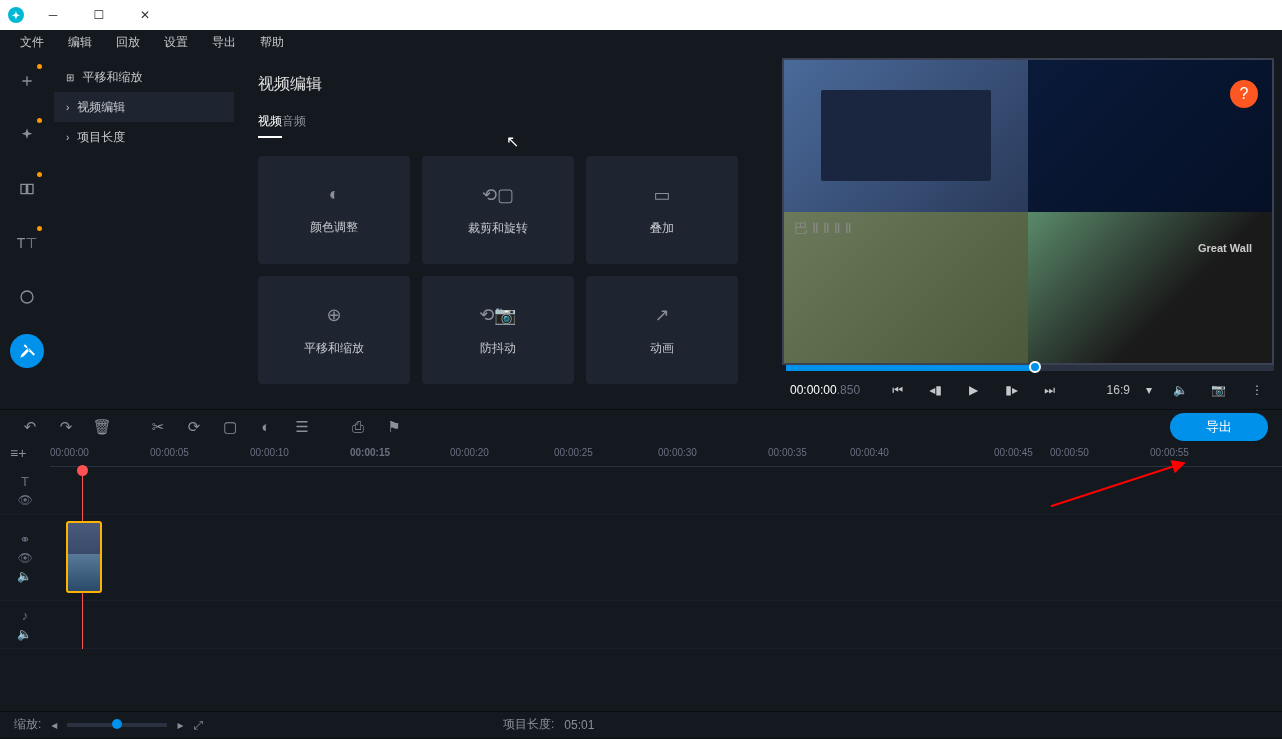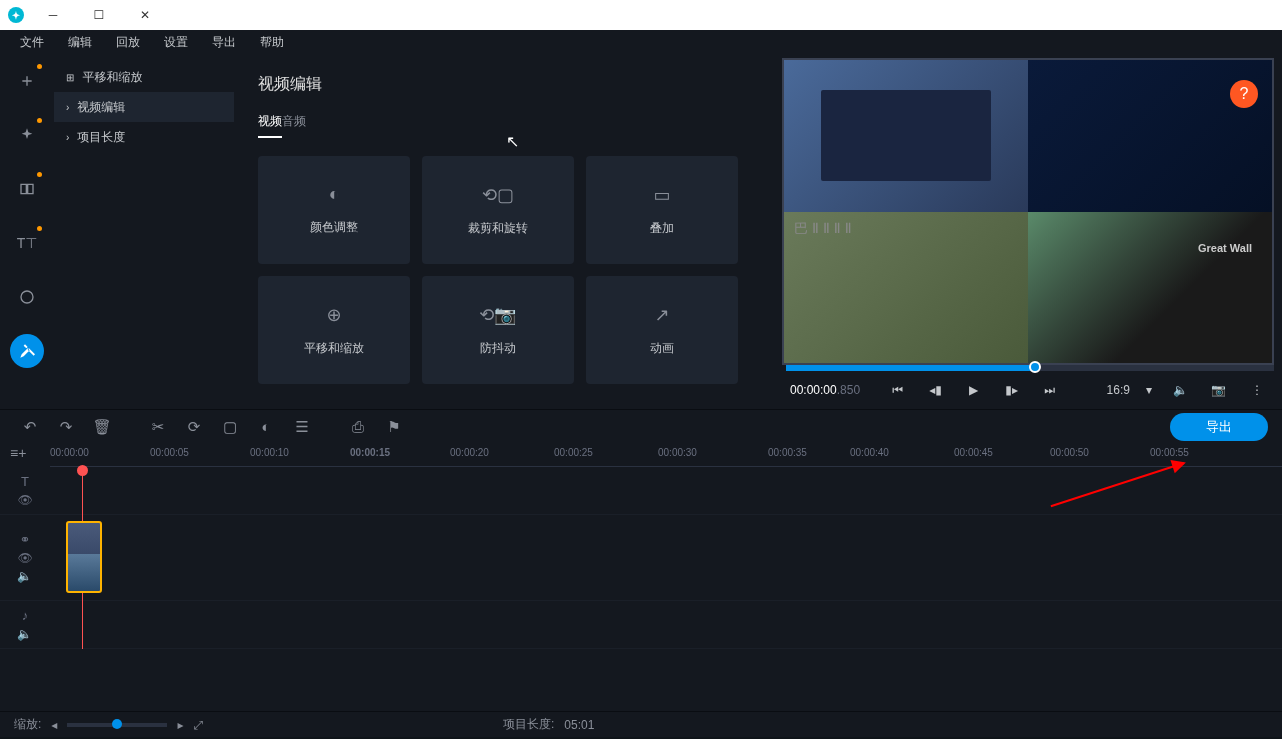--- a/index.html
+++ b/index.html
@@ -227,21 +227,21 @@
   <div class="ruler" id="ruler">
       <span class="tick" style="left: 0px;">00:00:00</span>
       <span class="tick" style="left: 100px;">00:00:05</span>
       <span class="tick" style="left: 200px;">00:00:10</span>
       <span class="tick" style="left: 300px; font-weight: bold;">00:00:15</span>
       <span class="tick" style="left: 400px;">00:00:20</span>
       <span class="tick" style="left: 504px; text-align: right;">00:00:25</span>
       <span class="tick" style="left: 608px;">00:00:30</span>
       <span class="tick" style="left: 700px; margin-left: 18px;">00:00:35</span>
       <span class="tick" style="left: 800px;">00:00:40</span>
-      <span class="tick" style="left: 904px;">00:00:45</span>
+      <span class="tick" style="left: 944px;">00:00:45</span>
       <span class="tick" style="left: 1000px;">00:00:50</span>
       <span class="tick" style="left: 1100px;">00:00:55</span>
     </div>
   <div class="tracks" style="position:relative;">
     <div class="playhead"></div>
     <div class="track">
       <div class="thead">
           <span class="ico">T</span>
           <span>👁</span>
         </div>

